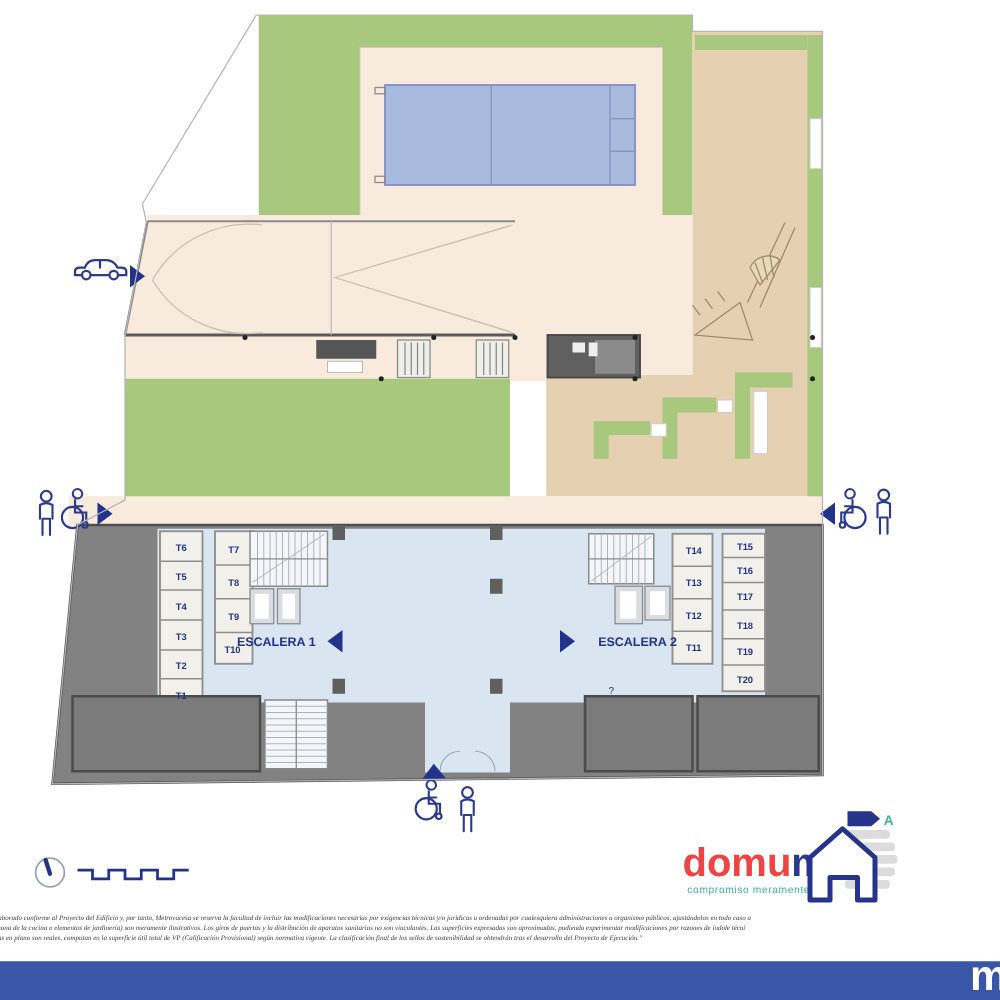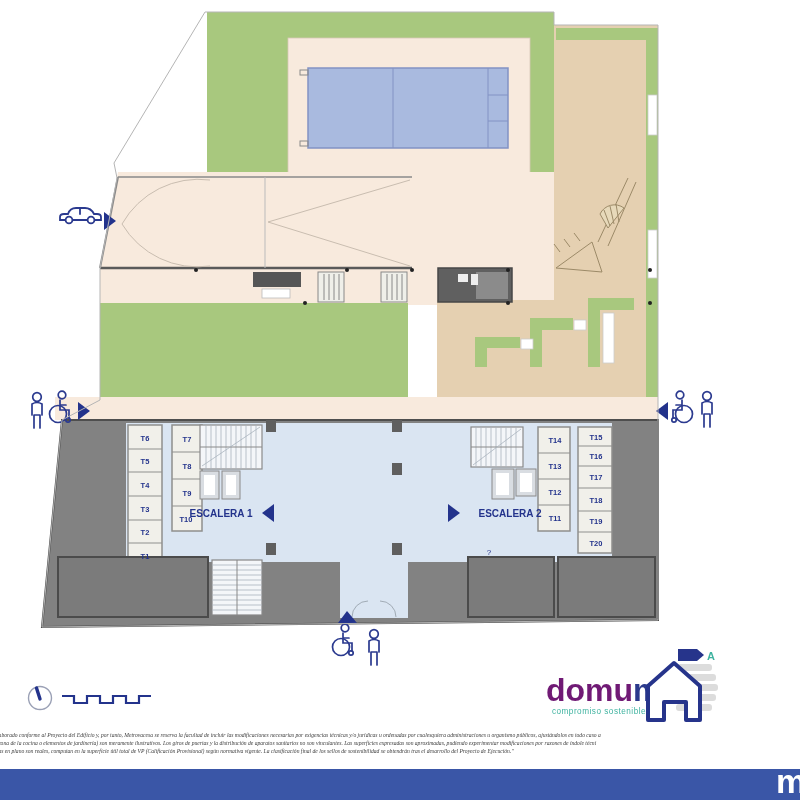--- a/index.html
+++ b/index.html
@@ -5,21 +5,21 @@
   html,body{margin:0;padding:0;}
   body{width:800px;height:800px;background:#ffffff;position:relative;overflow:hidden;
        font-family:"Liberation Sans", sans-serif;}
   #plan-svg{position:absolute;left:0;top:0;}
   .disclaimer{position:absolute;left:-14px;width:840px;font-family:"Liberation Serif",serif;
               font-style:italic;font-size:5.6px;color:#3b3b3b;white-space:nowrap;}
   .footer-bar{position:absolute;left:0;top:769px;width:800px;height:31px;background:#3A56A7;overflow:hidden;}
   .footer-m{position:absolute;left:776px;top:-7px;color:#ffffff;font-weight:bold;font-size:34px;}
   .logo-wrap{position:absolute;left:546px;top:674px;width:180px;height:50px;}
   .logo-text{font-weight:bold;font-size:32px;line-height:1;letter-spacing:0px;}
-  .logo-d{color:#701a75;}
+  .logo-d{color:#ef4444;}
   .logo-m2{color:#2B3A8C;}
   .logo-tag{font-size:8.2px;color:#3FB3A0;letter-spacing:0.5px;margin-top:1px;width:106px;text-align:center;}
   .house-svg{position:absolute;left:94px;top:-26px;}
 </style>
 </head>
 <body>
 
 <svg id="plan-svg" width="800" height="730" viewBox="0 0 800 730">
   <defs>
     <g id="def-person" fill="none" stroke="#2B3A8F" stroke-width="1.7" stroke-linecap="round">
@@ -243,21 +243,21 @@
     <circle cx="40" cy="698" r="11.5" fill="none" stroke="#9aa0b5" stroke-width="1.4"></circle>
     <line x1="40" y1="699" x2="36.5" y2="688" stroke="#23338C" stroke-width="3.4" stroke-linecap="round"></line>
   </g>
   <path d="M62,696 h12 v7 h13 v-7 h13 v7 h13 v-7 h13 v7 h13 v-7 h12" fill="none" stroke="#23338C" stroke-width="2.2"></path>
 
   <polyline points="205,12 554,12 554,25 658,25 658,620 42,627 62,420 100,400 100,268 117,178 114,163 205,12" fill="none" stroke="#b5b5b5" stroke-width="1"></polyline>
 </svg>
 
 <div class="logo-wrap">
   <div class="logo-text"><span class="logo-d">domu</span><span class="logo-m2">m</span></div>
-  <div class="logo-tag">compromiso sostenible</div>
+  <div class="logo-tag">compromiso meramente</div>
   <svg class="house-svg" width="84" height="76" viewBox="0 0 84 76">
     <g fill="#DCDCDC">
       <rect x="36" y="16" width="36" height="7" rx="3"></rect>
       <rect x="36" y="26" width="40" height="7" rx="3"></rect>
       <rect x="36" y="36" width="42" height="7" rx="3"></rect>
       <rect x="36" y="46" width="40" height="7" rx="3"></rect>
       <rect x="36" y="56" width="36" height="7" rx="3"></rect>
     </g>
     <path d="M8,72 L8,38 L34,15 L60,38 L60,72 L46,72 L46,54 L24,54 L24,72 Z" fill="#ffffff" stroke="#26348B" stroke-width="4" stroke-linejoin="round"></path>
     <polygon points="38,1 57,1 64,7 57,13 38,13" fill="#26348B"></polygon>

